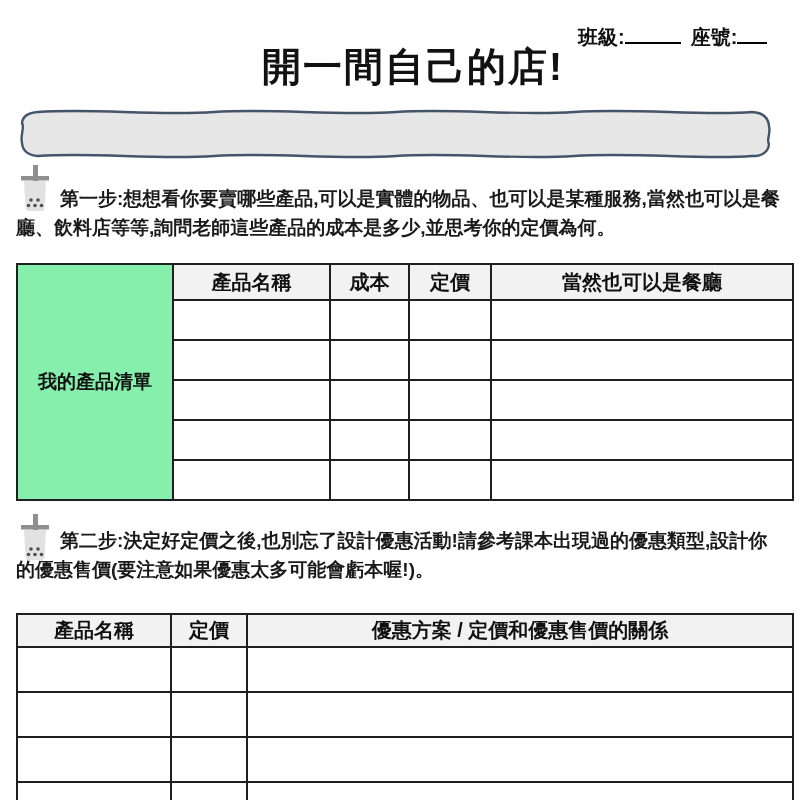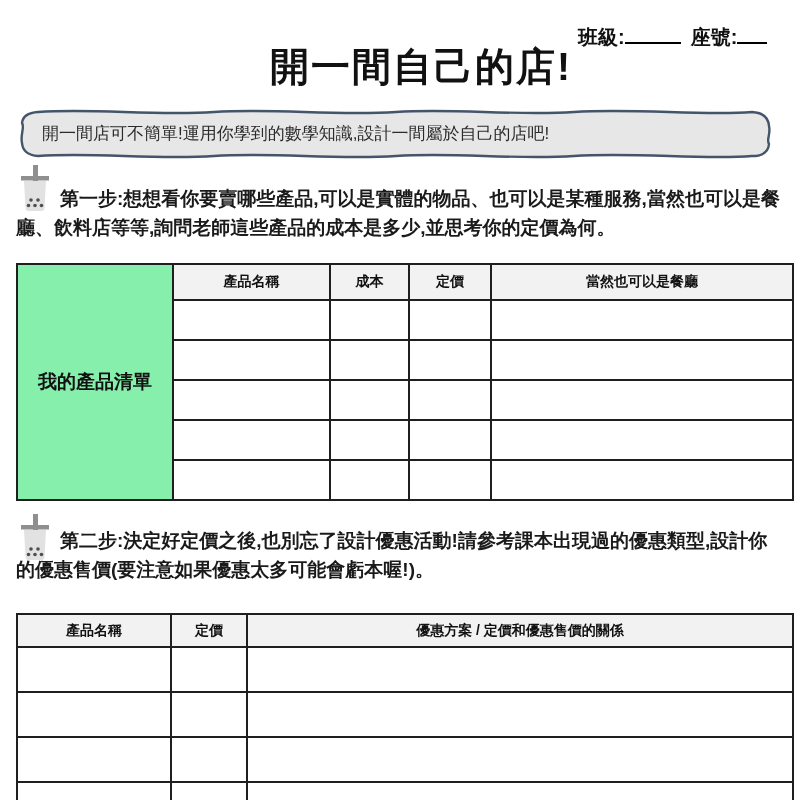--- a/index.html
+++ b/index.html
@@ -8,21 +8,21 @@
     position: relative;
     overflow: hidden;
     background: #ffffff;
     font-family: "Liberation Sans", "DejaVu Sans", sans-serif;
     color: #111;
   }
 
   
   .page-title {
     position: absolute;
-    left: 270px; top: 40px;
+    left: 262px; top: 40px;
     font-size: 39px;
     font-weight: 700;
     letter-spacing: 2px;
     white-space: nowrap;
   }
   .id-fields {
     position: absolute;
     left: 578px; top: 24px;
     width: 215px;
     font-size: 20px;
@@ -80,21 +80,21 @@
     left: 16px;
     border-collapse: collapse;
     table-layout: fixed;
     width: 776px;
     background: #fff;
   }
   .table-one { top: 263px; }
   .table-two { top: 613px; }
   td, th {
     border: 2px solid #1f1f1f;
-    font-size: 14px;
+    font-size: 20px;
     font-weight: 700;
     text-align: center;
     vertical-align: middle;
     padding: 0 4px;
     color: #111;
   }
   .head-cell { background: #f2f2f2; height: 36px; }
   .side-cell { background: #86efac; font-size: 19px; }
   .table-one .body-row td { height: 40px; background: #fff; }
   .table-two .head-cell { height: 33px; }
@@ -112,21 +112,20 @@
 </div>
 
 <div class="banner">
   <svg viewBox="0 0 764 56" preserveAspectRatio="none">
     <path d="M 24,6
              C 80,2 140,10 200,6 C 260,2 320,10 382,6 C 440,2 500,10 560,6 C 620,2 690,10 738,6
              Q 754,7 755,20 C 757,28 752,34 755,38 Q 754,50 738,50
              C 690,54 620,46 560,50 C 500,54 440,46 382,50 C 320,54 260,46 200,50 C 140,54 80,46 24,50
              Q 9,49 8,37 C 6,29 11,21 8,17 Q 9,7 24,6 Z" fill="#e7e7e7" stroke="#44546a" stroke-width="2.4" stroke-linejoin="round"></path>
   </svg>
-  <div class="banner-text">開一間店可不簡單!運用你學到的數學知識,設計一間屬於自己的店吧!</div>
 </div>
 
 <svg class="step-icon one" viewBox="0 0 34 48">
   <rect x="15" y="0" width="5" height="16" fill="#8f8f8f"></rect>
   <rect x="3" y="11" width="28" height="4.5" fill="#8f8f8f"></rect>
   <path d="M6 16 L28 16 L26.5 43 Q26.5 46 23.5 46 L10.5 46 Q7.5 46 7.5 43 Z" fill="#e2e2e2"></path>
   <circle cx="13" cy="35" r="1.8" fill="#4f4f4f"></circle>
     <circle cx="20" cy="35" r="1.8" fill="#4f4f4f"></circle>
   <circle cx="10.5" cy="40.5" r="1.8" fill="#4f4f4f"></circle>
     <circle cx="17" cy="40.5" r="1.8" fill="#4f4f4f"></circle>

